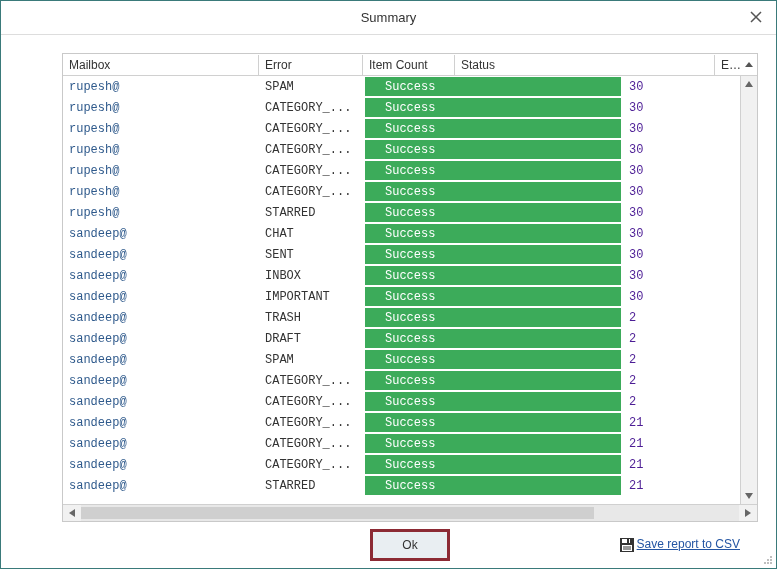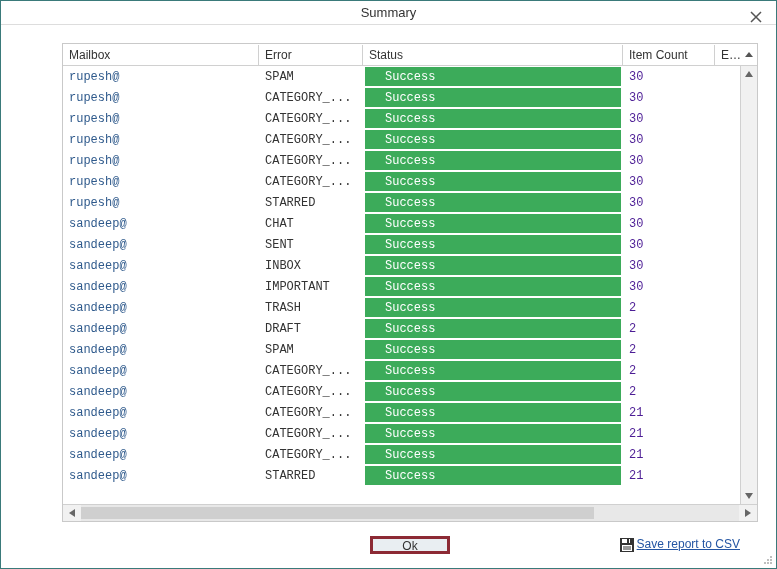--- a/index.html
+++ b/index.html
@@ -13,21 +13,21 @@
   .dialog {
     width: 777px;
     height: 569px;
     border: 1px solid #3a7a7a;
     position: relative;
     background: #fff;
     display: flex;
     flex-direction: column;
   }
   .titlebar {
-    height: 24px;
+    height: 34px;
     display: flex;
     align-items: center;
     justify-content: center;
     position: relative;
     border-bottom: 1px solid #ddd;
     font-size: 13px;
     color: #333;
   }
   .close-btn {
     position: absolute;
@@ -153,26 +153,26 @@
   }
   .footer {
     height: 46px;
     display: flex;
     align-items: center;
     justify-content: center;
     position: relative;
   }
   .ok-btn {
     width: 80px;
-    height: 18px;
+    height: 32px;
     border: 3px solid #8c2a34;
     background: #e9eef2;
     color: #333;
     font-size: 12px;
-    display: flex; justify-content:center;
+    display: flex; align-items:center; justify-content:center;
     cursor: pointer;
   }
   .save-area {
     position: absolute;
     right: 18px;
     display: flex;
     gap: 2px;
   }
   .save-link {
     color: #2455a3;
@@ -203,22 +203,22 @@
         </svg>
     </div>
   </div>
 
   <div class="content">
     <div class="grid-wrap">
 
       <div class="grid-header">
         <div class="col col-mailbox">Mailbox</div>
         <div class="col col-folder">Error</div>
+        <div class="col col-count">Item Count</div>
         <div class="col col-status">Status</div>
-        <div class="col col-count">Item Count</div>
         <div class="col col-error">
           <span class="lbl">Error Details</span>
           <div class="sort-up"></div>
         </div>
       </div>
 
       <div class="grid-body-wrap">
         <div class="grid-body" id="grid-body">
             <div class="row">
               <div class="cell col-mailbox">rupesh@</div>

